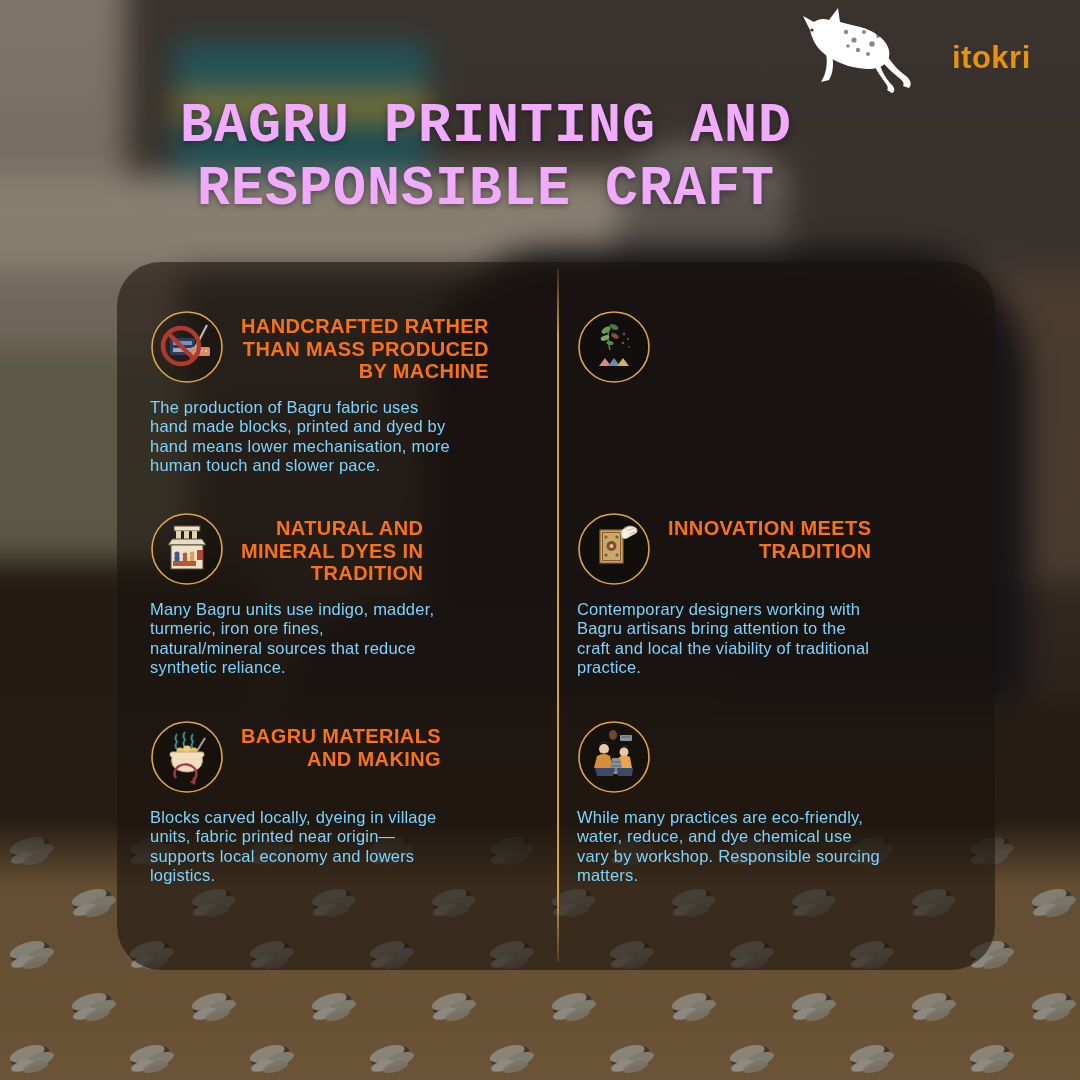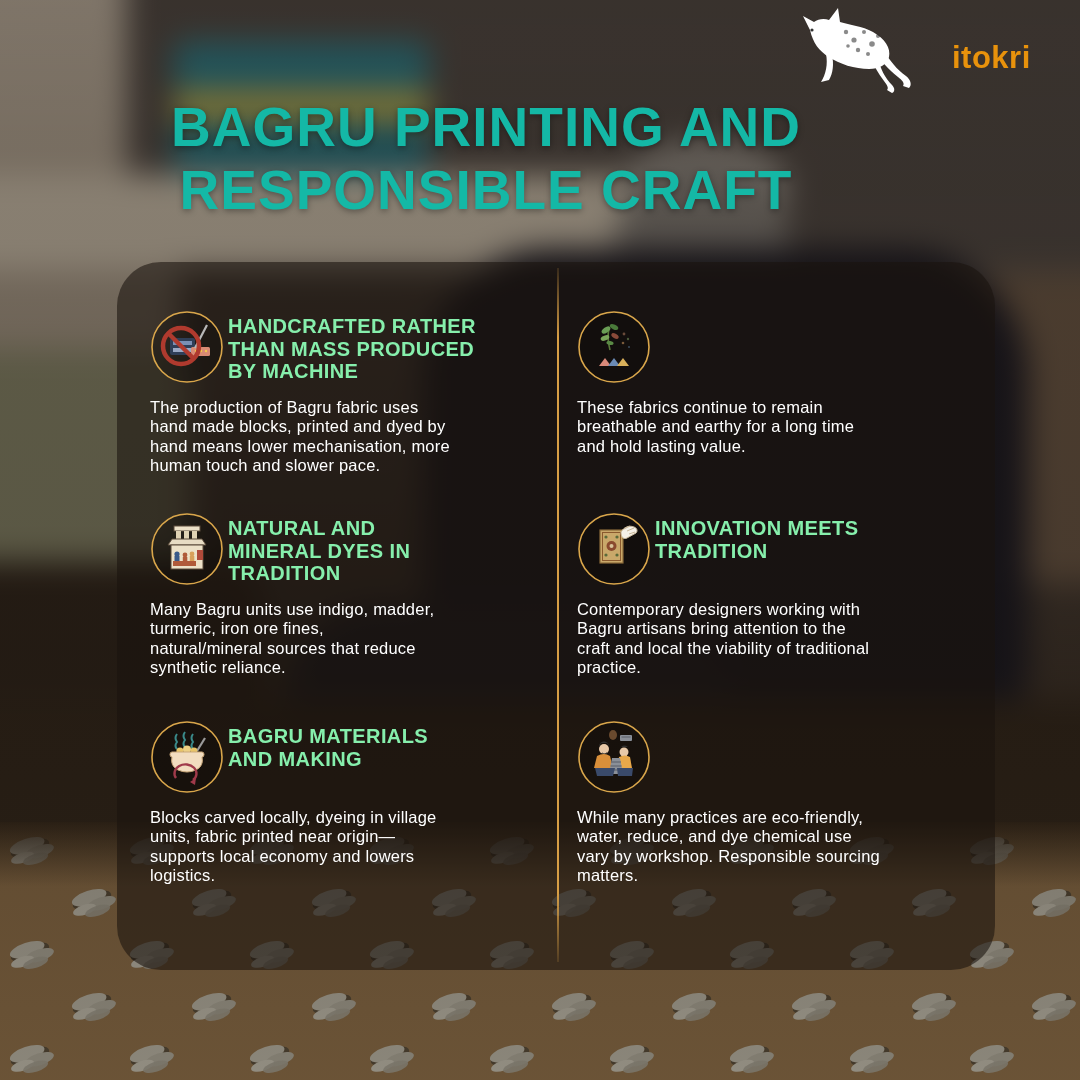--- a/index.html
+++ b/index.html
@@ -33,42 +33,42 @@
   .overlay { position:absolute; inset:0;
              background:linear-gradient(180deg,rgba(24,17,12,.40) 0%,rgba(20,14,10,.42) 60%,rgba(22,16,11,.30) 100%); }
 
   
   .cat-logo { position:absolute; left:788px; top:2px; width:152px; height:108px; }
   .brand { position:absolute; left:952px; top:40px; font-size:31px; font-weight:800;
            letter-spacing:.5px; color:#E8920C; }
 
   .title { position:absolute; left:0; top:96px; width:972px; text-align:center;
            font-size:55px; line-height:1.14; font-weight:800; letter-spacing:1px;
-           color:#14b8a6; white-space:pre-line; text-shadow:0 2px 6px rgba(0,0,0,.35); }
+           color:#f0abfc; white-space:pre-line; text-shadow:0 2px 6px rgba(0,0,0,.35);font-family:Liberation Mono, monospace; }
 
   
   .card { position:absolute; left:117px; top:262px; width:878px; height:708px;
           background:rgba(26,19,13,.58); border-radius:44px; }
   .divider { position:absolute; left:440px; top:6px; width:2px; height:694px;
              background:linear-gradient(180deg,rgba(215,158,69,.15) 0%,#D79E45 10%,#D79E45 90%,rgba(215,158,69,.15) 100%); }
 
   .section { position:absolute; width:400px; }
   .s1 { left:33px;  top:48px; }
   .s2 { left:460px; top:48px; }
   .s3 { left:33px;  top:250px; }
   .s4 { left:460px; top:250px; }
   .s5 { left:33px;  top:458px; }
   .s6 { left:460px; top:458px; }
 
   .sec-head { display:flex; align-items:flex-start; }
   .icon-wrap { flex:0 0 74px; width:74px; height:74px; }
-  .sec-head h3 { margin-left:4px; margin-top:5px; font-size:20px; font-weight:800;
-                 line-height:1.13; letter-spacing:.4px; color:#86efac; white-space:pre-line; }
+  .sec-head h3 { margin-left:17px; margin-top:5px; font-size:20px; font-weight:800;
+                 line-height:1.13; letter-spacing:.4px; color:#f97316; white-space:pre-line;text-align:right; }
   .section p { margin-top:14px; font-size:16.5px; line-height:1.18; letter-spacing:.2px;
-               color:#ffffff; white-space:pre-line; }
+               color:#7dd3fc; white-space:pre-line; }
   .s5 p, .s6 p { }
 </style>
 </head>
 <body>
 
 <div class="canvas">
 
   <div class="photo">
     <div class="ph-base"></div>
     <div class="ph-wall"></div>
@@ -183,23 +183,20 @@
             <circle cx="47" cy="24" r="1.4" fill="#6a4a3a"></circle>
               <circle cx="51" cy="29" r="1.2" fill="#4a5a3a"></circle>
             <circle cx="46" cy="33" r="1.3" fill="#7a5a3a"></circle>
               <circle cx="52" cy="37" r="1.1" fill="#3a4a5a"></circle>
             <polygon points="22,56 28,48 34,56" fill="#d9897a"></polygon>
             <polygon points="31,56 37,48 43,56" fill="#6a8ab5"></polygon>
             <polygon points="40,56 46,48 52,56" fill="#d9b05a"></polygon>
           </svg>
         </div>
       </div>
-      <p>These fabrics continue to remain
-breathable and earthy for a long time
-and hold lasting value.</p>
     </div>
 
     <div class="section s3">
       <div class="sec-head">
         <div class="icon-wrap">
           <svg viewBox="0 0 74 74">
             <circle cx="37" cy="37" r="35" fill="rgba(0,0,0,.25)" stroke="#D9A64B" stroke-width="1.6"></circle>
             <rect x="24" y="14" width="26" height="5" fill="#ede1c8" stroke="#5a4a3a" stroke-width="1"></rect>
             <rect x="26" y="19" width="5" height="8" fill="#e0d2b4"></rect>
               <rect x="34" y="19" width="5" height="8" fill="#e0d2b4"></rect>

